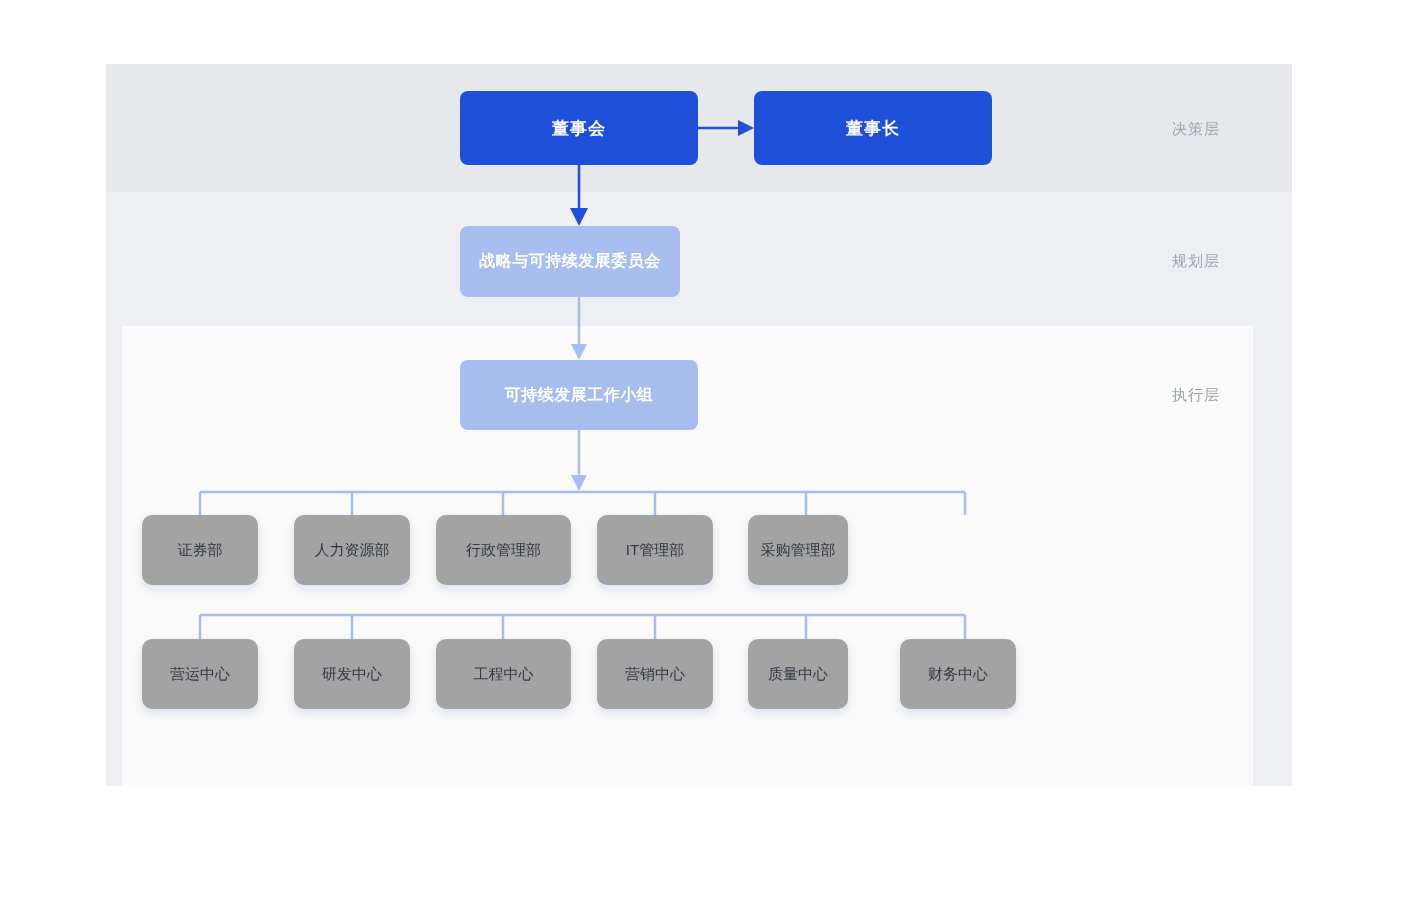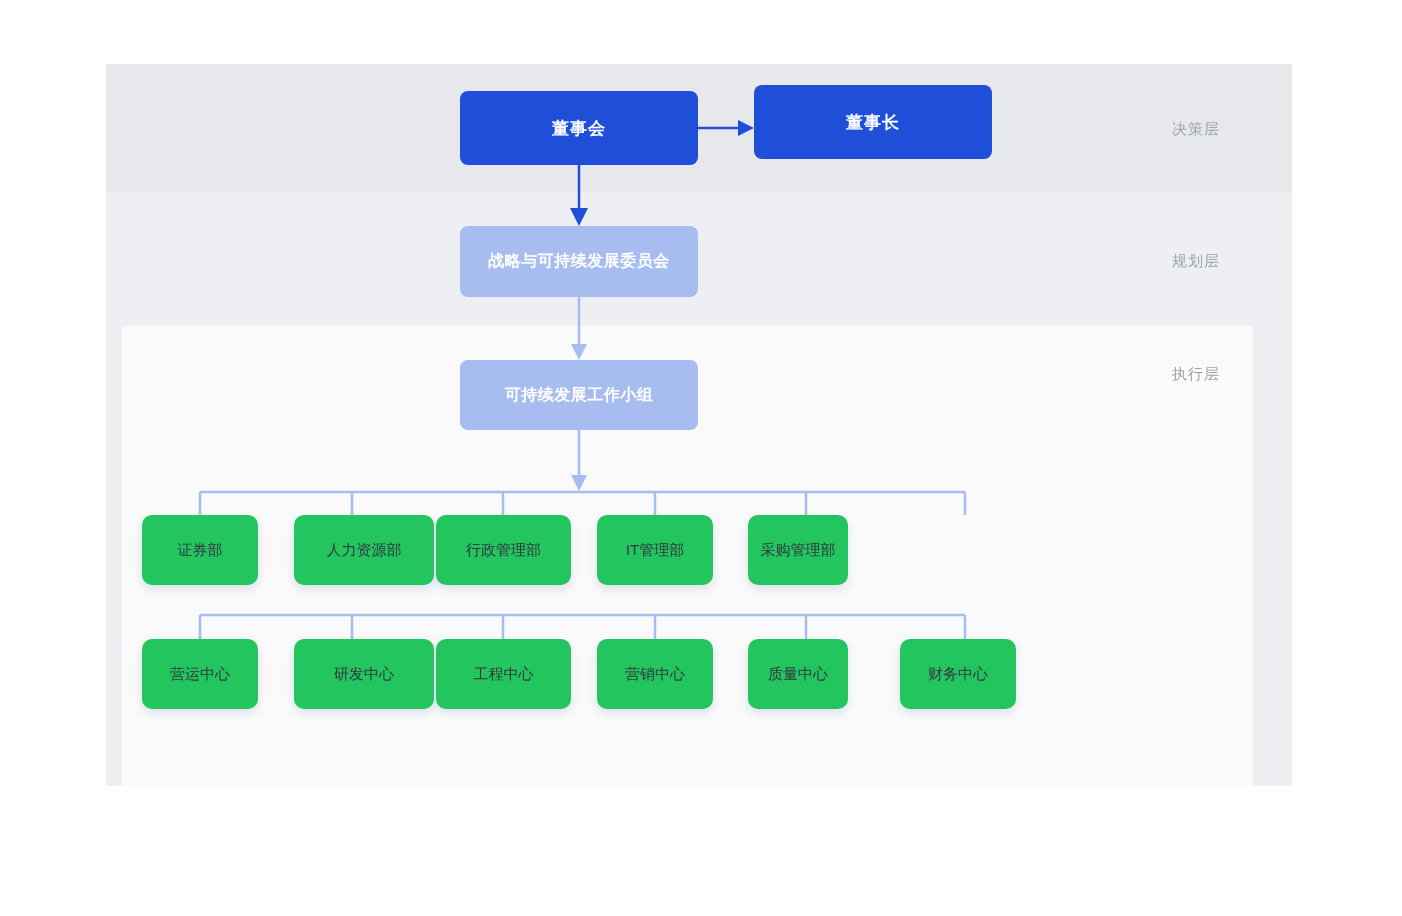--- a/index.html
+++ b/index.html
@@ -58,21 +58,21 @@
   
   .layer-label {
     position: absolute;
     font-size: 15px;
     color: #9ea3ab;
     letter-spacing: 1px;
     white-space: nowrap;
   }
   .layer-label-decision  { left: 1172px; top: 120px; }
   .layer-label-planning  { left: 1172px; top: 252px; }
-  .layer-label-execution { left: 1172px; top: 365px; }
+  .layer-label-execution { left: 1172px; top: 386px; }
 
   
   #connectors {
     position: absolute;
     left: 0;
     top: 0;
     width: 1402px;
     height: 916px;
     pointer-events: none;
   }
@@ -99,41 +99,41 @@
 
   .node-committee {
     background: #a7bdf0;
     color: #ffffff;
     font-size: 16px;
     font-weight: bold;
     letter-spacing: 0.5px;
   }
 
   .node-dept {
-    background: #22c55e;
+    background: #a3a3a3;
     color: #333740;
     font-size: 15px;
     border-radius: 10px;
     box-shadow: 0 4px 10px rgba(150, 165, 205, 0.30);
   }
 
   
   .node-board    { left: 460px; top: 91px;  width: 238px; height: 74px; }
-  .node-chairman { left: 754px; top: 85px;  width: 238px; height: 74px; }
-
-  
-  .node-strategy { left: 460px; top: 226px; width: 238px; height: 71px; }
+  .node-chairman { left: 754px; top: 91px;  width: 238px; height: 74px; }
+
+  
+  .node-strategy { left: 460px; top: 226px; width: 220px; height: 71px; }
   .node-workgroup{ left: 460px; top: 360px; width: 238px; height: 70px; }
 
   
   .dept-row1 { top: 515px; }
   .dept-row2 { top: 639px; }
 
   .dept-c0 { left: 142px;  width: 116px; height: 70px; }
-  .dept-c1 { left: 294px;  width: 140px; height: 70px; }
+  .dept-c1 { left: 294px;  width: 116px; height: 70px; }
   .dept-c2 { left: 436px;  width: 135px; height: 70px; font-family: Liberation Serif, serif; }
   .dept-c3 { left: 597px;  width: 116px; height: 70px; }
   .dept-c4 { left: 748px;  width: 100px; height: 70px; }
   .dept-c5 { left: 900px;  width: 116px; height: 70px; }
 </style>
 </head>
 <body>
 
 <div id="chart-root">
 

